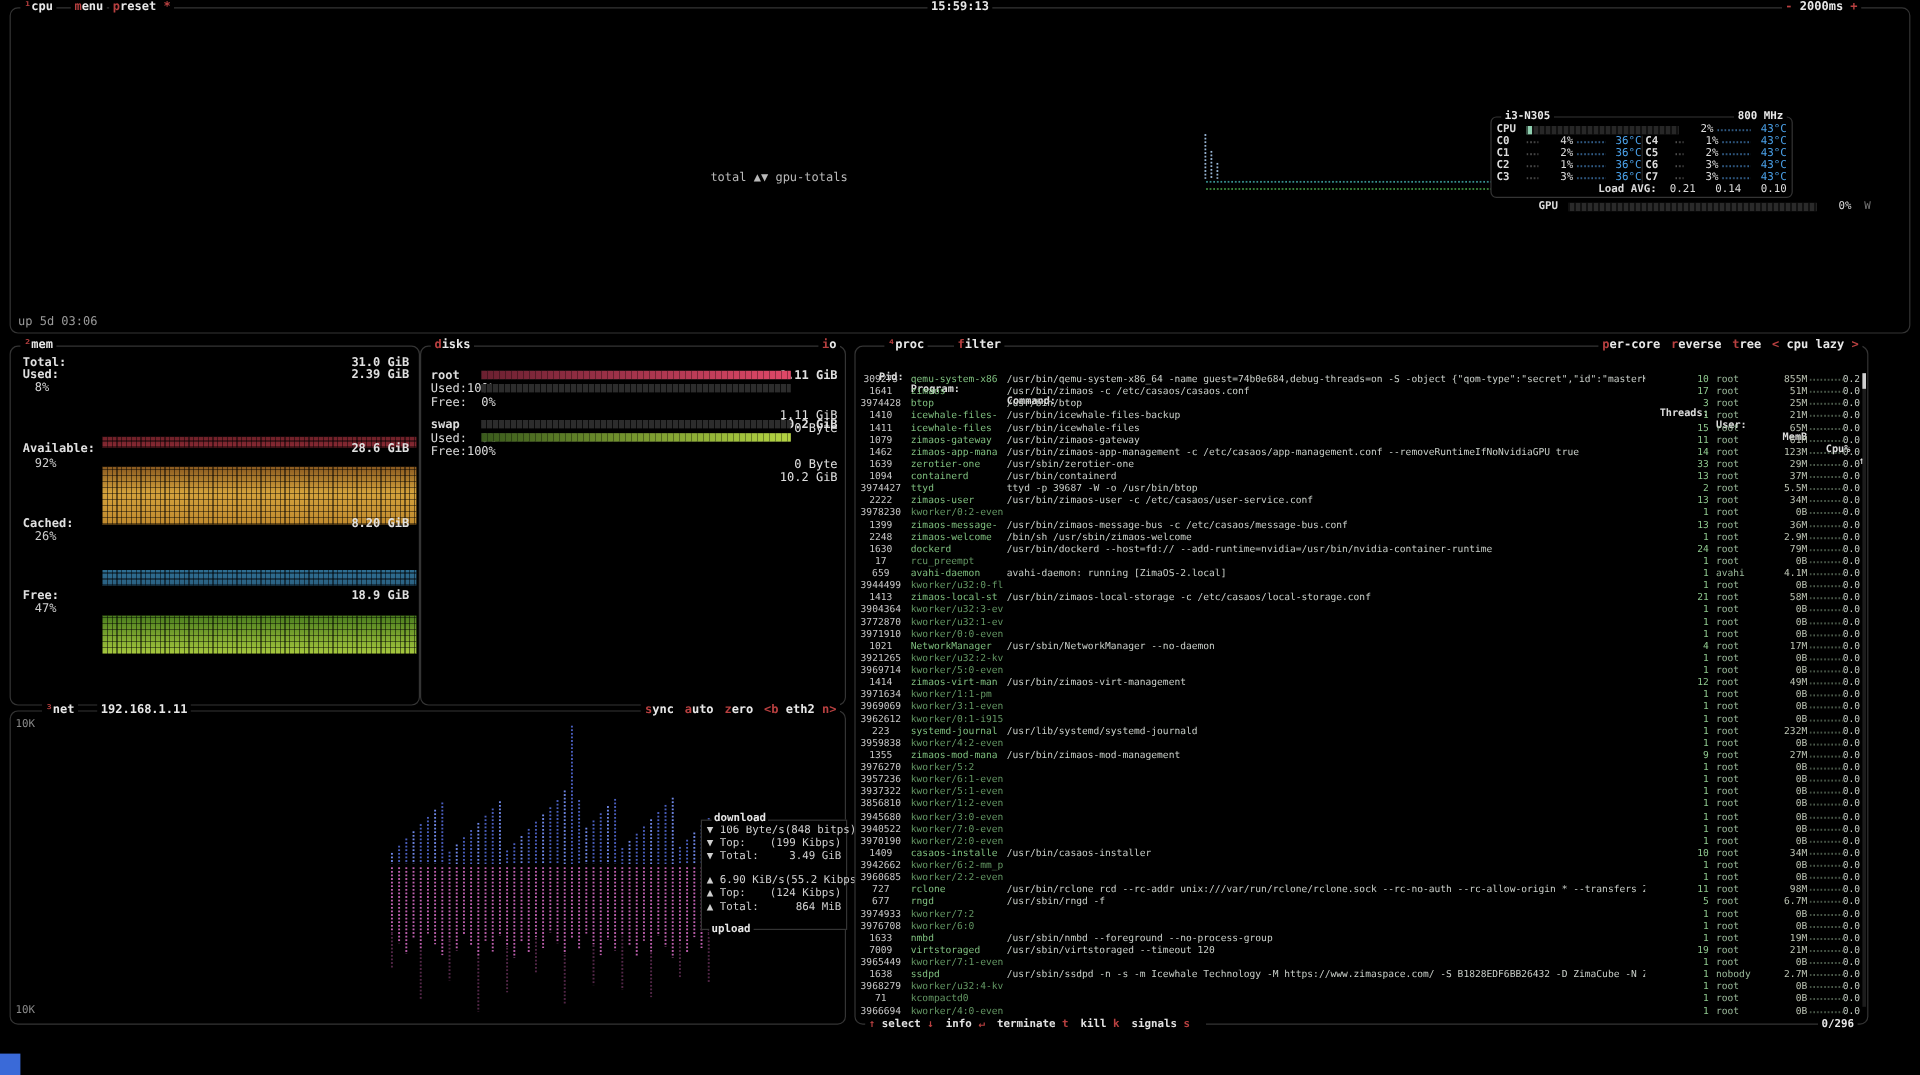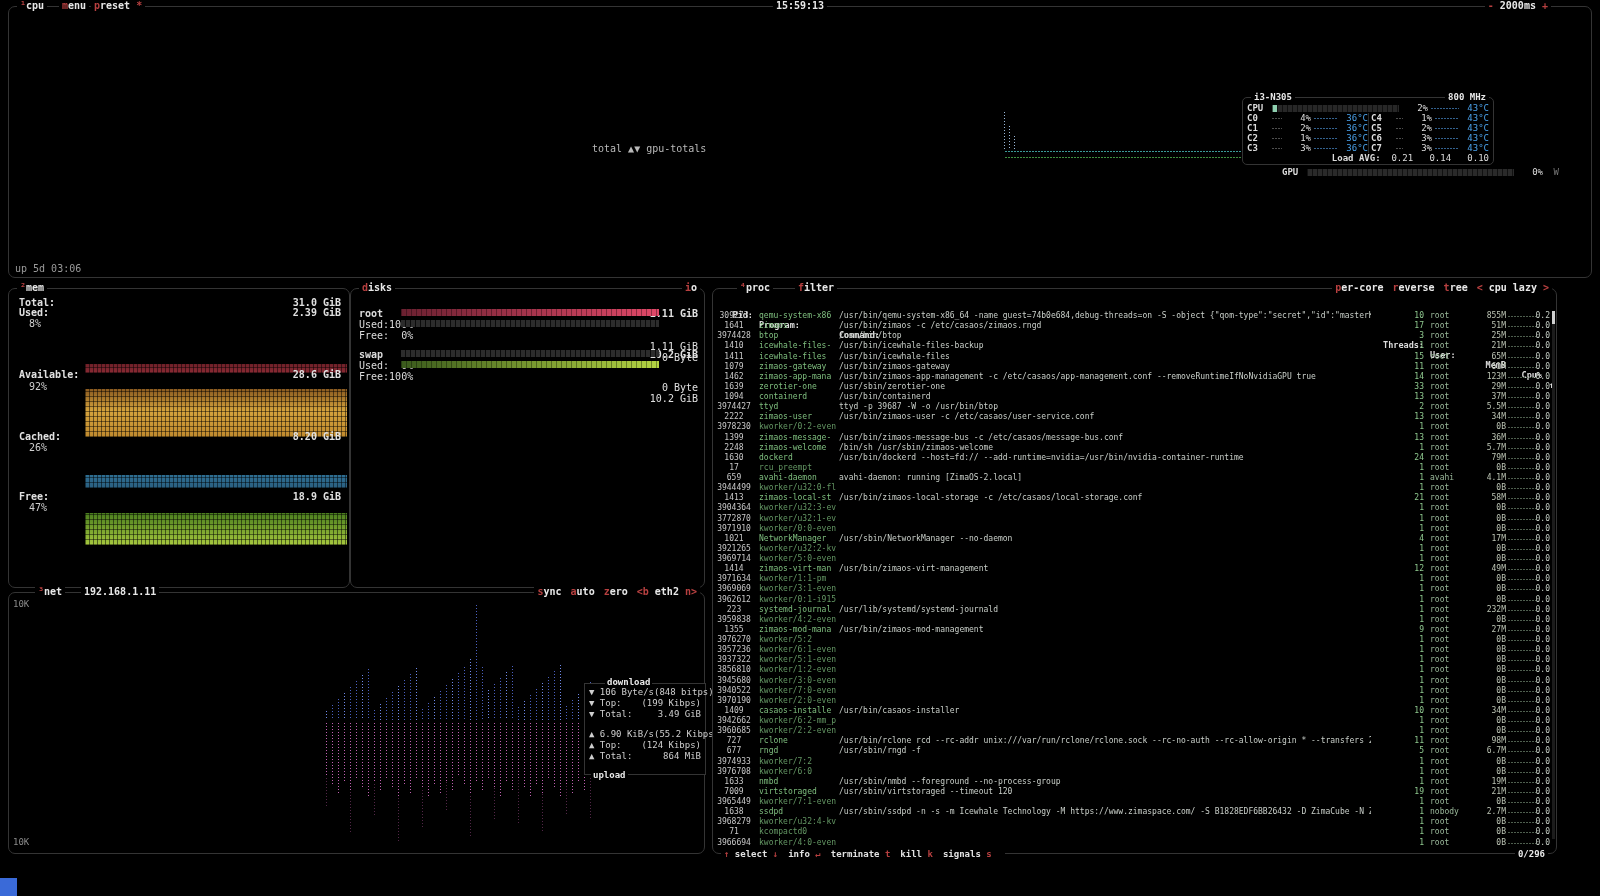--- a/index.html
+++ b/index.html
@@ -295,21 +295,21 @@
       <div class="nbar" style="left: 564px; top: 92px; height: 27px; --c: #6f88e8;"></div>
       <div class="nbar" style="left: 564px; top: 121px; height: 59px; --c: #c060b0;"></div>
       <div class="nbar" style="left: 570px; top: 86px; height: 33px; --c: #4a5fc0;"></div>
       <div class="nbar" style="left: 570px; top: 121px; height: 68px; --c: #c060b0;"></div>
       <div class="nbar" style="left: 576px; top: 80px; height: 39px; --c: #4a5fc0;"></div>
       <div class="nbar" style="left: 576px; top: 121px; height: 55px; --c: #c060b0;"></div>
       <div class="nbar" style="left: 576px; top: 176px; height: 42px; --c: rgba(150,70,130,.55);"></div>
     </div>
 
   <div class="nstats" style="left:575px;top:90px;width:122px;height:92px">
-    <span class="nstitle" style="left:20px;top:-7px">download</span>
+    <span class="nstitle" style="left:8px;top:-7px">download</span>
     <div class="nsrow"><span>▼ 106 Byte/s</span><span>(848 bitps)</span></div>
     <div class="nsrow"><span>▼ Top:</span><span>(199 Kibps)</span></div>
     <div class="nsrow"><span>▼ Total:</span><span>3.49 GiB</span></div>
     <div style="height:9px"></div>
     <div class="nsrow"><span>▲ 6.90 KiB/s</span><span>(55.2 Kibps)</span></div>
     <div class="nsrow"><span>▲ Top:</span><span>(124 Kibps)</span></div>
     <div class="nsrow"><span>▲ Total:</span><span>864 MiB</span></div>
     <span class="nstitle" style="left:6px;bottom:-7px">upload</span>
   </div>
 </div>
@@ -330,33 +330,33 @@
     <span class="h-cmd">Command:</span>
     <span class="h-thr">Threads:</span>
     <span class="h-usr">User:</span>
     <span class="h-mem">MemB</span>
     <span class="h-cpu">Cpu%</span>
     <span class="h-arr">↑</span>
   </div>
 
   <div class="plist">
       <div class="prow"><span class="c-pid">309273</span><span class="c-prog">qemu-system-x86</span><span class="c-cmd">/usr/bin/qemu-system-x86_64 -name guest=74b0e684,debug-threads=on -S -object {"qom-type":"secret","id":"masterKey0","format":"raw","</span><span class="c-thr">10</span><span class="c-usr">root</span><span class="c-mem">855M</span><span class="c-gr"></span><span class="c-cpu">0.2</span></div>
-      <div class="prow"><span class="c-pid">1641</span><span class="c-prog">zimaos</span><span class="c-cmd">/usr/bin/zimaos -c /etc/casaos/zimaos.rngd</span><span class="c-thr">17</span><span class="c-usr">root</span><span class="c-mem">51M</span><span class="c-gr"></span><span class="c-cpu">0.0</span></div>
+      <div class="prow"><span class="c-pid">1641</span><span class="c-prog">zimaos</span><span class="c-cmd">/usr/bin/zimaos -c /etc/casaos/casaos.conf</span><span class="c-thr">17</span><span class="c-usr">root</span><span class="c-mem">51M</span><span class="c-gr"></span><span class="c-cpu">0.0</span></div>
       <div class="prow"><span class="c-pid">3974428</span><span class="c-prog">btop</span><span class="c-cmd">/usr/bin/btop</span><span class="c-thr">3</span><span class="c-usr">root</span><span class="c-mem">25M</span><span class="c-gr"></span><span class="c-cpu">0.0</span></div>
       <div class="prow"><span class="c-pid">1410</span><span class="c-prog">icewhale-files-</span><span class="c-cmd">/usr/bin/icewhale-files-backup</span><span class="c-thr">1</span><span class="c-usr">root</span><span class="c-mem">21M</span><span class="c-gr"></span><span class="c-cpu">0.0</span></div>
       <div class="prow"><span class="c-pid">1411</span><span class="c-prog">icewhale-files</span><span class="c-cmd">/usr/bin/icewhale-files</span><span class="c-thr">15</span><span class="c-usr">root</span><span class="c-mem">65M</span><span class="c-gr"></span><span class="c-cpu">0.0</span></div>
       <div class="prow"><span class="c-pid">1079</span><span class="c-prog">zimaos-gateway</span><span class="c-cmd">/usr/bin/zimaos-gateway</span><span class="c-thr">11</span><span class="c-usr">root</span><span class="c-mem">61M</span><span class="c-gr"></span><span class="c-cpu">0.0</span></div>
       <div class="prow"><span class="c-pid">1462</span><span class="c-prog">zimaos-app-mana</span><span class="c-cmd">/usr/bin/zimaos-app-management -c /etc/casaos/app-management.conf --removeRuntimeIfNoNvidiaGPU true</span><span class="c-thr">14</span><span class="c-usr">root</span><span class="c-mem">123M</span><span class="c-gr"></span><span class="c-cpu">0.0</span></div>
       <div class="prow"><span class="c-pid">1639</span><span class="c-prog">zerotier-one</span><span class="c-cmd">/usr/sbin/zerotier-one</span><span class="c-thr">33</span><span class="c-usr">root</span><span class="c-mem">29M</span><span class="c-gr"></span><span class="c-cpu">0.0</span></div>
       <div class="prow"><span class="c-pid">1094</span><span class="c-prog">containerd</span><span class="c-cmd">/usr/bin/containerd</span><span class="c-thr">13</span><span class="c-usr">root</span><span class="c-mem">37M</span><span class="c-gr"></span><span class="c-cpu">0.0</span></div>
       <div class="prow"><span class="c-pid">3974427</span><span class="c-prog">ttyd</span><span class="c-cmd">ttyd -p 39687 -W -o /usr/bin/btop</span><span class="c-thr">2</span><span class="c-usr">root</span><span class="c-mem">5.5M</span><span class="c-gr"></span><span class="c-cpu">0.0</span></div>
       <div class="prow"><span class="c-pid">2222</span><span class="c-prog">zimaos-user</span><span class="c-cmd">/usr/bin/zimaos-user -c /etc/casaos/user-service.conf</span><span class="c-thr">13</span><span class="c-usr">root</span><span class="c-mem">34M</span><span class="c-gr"></span><span class="c-cpu">0.0</span></div>
       <div class="prow"><span class="c-pid">3978230</span><span class="c-prog kdim">kworker/0:2-even</span><span class="c-cmd"></span><span class="c-thr">1</span><span class="c-usr">root</span><span class="c-mem">0B</span><span class="c-gr"></span><span class="c-cpu">0.0</span></div>
       <div class="prow"><span class="c-pid">1399</span><span class="c-prog">zimaos-message-</span><span class="c-cmd">/usr/bin/zimaos-message-bus -c /etc/casaos/message-bus.conf</span><span class="c-thr">13</span><span class="c-usr">root</span><span class="c-mem">36M</span><span class="c-gr"></span><span class="c-cpu">0.0</span></div>
-      <div class="prow"><span class="c-pid">2248</span><span class="c-prog">zimaos-welcome</span><span class="c-cmd">/bin/sh /usr/sbin/zimaos-welcome</span><span class="c-thr">1</span><span class="c-usr">root</span><span class="c-mem">5.7M</span><span class="c-gr"></span><span class="c-cpu">0.0</span></div>
+      <div class="prow"><span class="c-pid">2248</span><span class="c-prog">zimaos-welcome</span><span class="c-cmd">/bin/sh /usr/sbin/zimaos-welcome</span><span class="c-thr">1</span><span class="c-usr">root</span><span class="c-mem">2.9M</span><span class="c-gr"></span><span class="c-cpu">0.0</span></div>
       <div class="prow"><span class="c-pid">1630</span><span class="c-prog">dockerd</span><span class="c-cmd">/usr/bin/dockerd --host=fd:// --add-runtime=nvidia=/usr/bin/nvidia-container-runtime</span><span class="c-thr">24</span><span class="c-usr">root</span><span class="c-mem">79M</span><span class="c-gr"></span><span class="c-cpu">0.0</span></div>
       <div class="prow"><span class="c-pid">17</span><span class="c-prog kdim">rcu_preempt</span><span class="c-cmd"></span><span class="c-thr">1</span><span class="c-usr">root</span><span class="c-mem">0B</span><span class="c-gr"></span><span class="c-cpu">0.0</span></div>
       <div class="prow"><span class="c-pid">659</span><span class="c-prog">avahi-daemon</span><span class="c-cmd">avahi-daemon: running [ZimaOS-2.local]</span><span class="c-thr">1</span><span class="c-usr">avahi</span><span class="c-mem">4.1M</span><span class="c-gr"></span><span class="c-cpu">0.0</span></div>
       <div class="prow"><span class="c-pid">3944499</span><span class="c-prog kdim">kworker/u32:0-fl</span><span class="c-cmd"></span><span class="c-thr">1</span><span class="c-usr">root</span><span class="c-mem">0B</span><span class="c-gr"></span><span class="c-cpu">0.0</span></div>
       <div class="prow"><span class="c-pid">1413</span><span class="c-prog">zimaos-local-st</span><span class="c-cmd">/usr/bin/zimaos-local-storage -c /etc/casaos/local-storage.conf</span><span class="c-thr">21</span><span class="c-usr">root</span><span class="c-mem">58M</span><span class="c-gr"></span><span class="c-cpu">0.0</span></div>
       <div class="prow"><span class="c-pid">3904364</span><span class="c-prog kdim">kworker/u32:3-ev</span><span class="c-cmd"></span><span class="c-thr">1</span><span class="c-usr">root</span><span class="c-mem">0B</span><span class="c-gr"></span><span class="c-cpu">0.0</span></div>
       <div class="prow"><span class="c-pid">3772870</span><span class="c-prog kdim">kworker/u32:1-ev</span><span class="c-cmd"></span><span class="c-thr">1</span><span class="c-usr">root</span><span class="c-mem">0B</span><span class="c-gr"></span><span class="c-cpu">0.0</span></div>
       <div class="prow"><span class="c-pid">3971910</span><span class="c-prog kdim">kworker/0:0-even</span><span class="c-cmd"></span><span class="c-thr">1</span><span class="c-usr">root</span><span class="c-mem">0B</span><span class="c-gr"></span><span class="c-cpu">0.0</span></div>
       <div class="prow"><span class="c-pid">1021</span><span class="c-prog">NetworkManager</span><span class="c-cmd">/usr/sbin/NetworkManager --no-daemon</span><span class="c-thr">4</span><span class="c-usr">root</span><span class="c-mem">17M</span><span class="c-gr"></span><span class="c-cpu">0.0</span></div>
       <div class="prow"><span class="c-pid">3921265</span><span class="c-prog kdim">kworker/u32:2-kv</span><span class="c-cmd"></span><span class="c-thr">1</span><span class="c-usr">root</span><span class="c-mem">0B</span><span class="c-gr"></span><span class="c-cpu">0.0</span></div>

